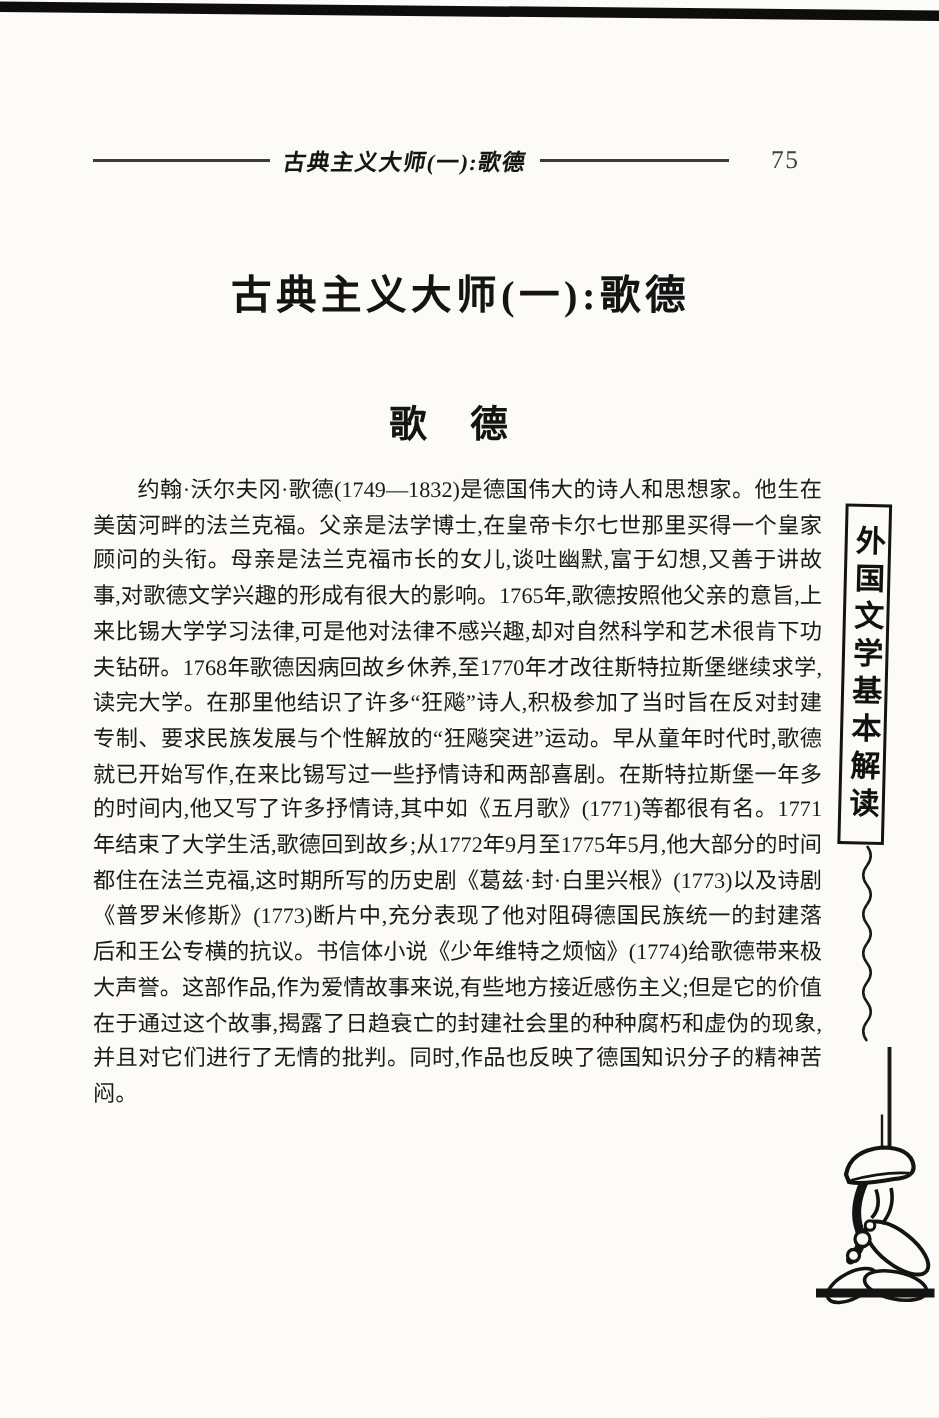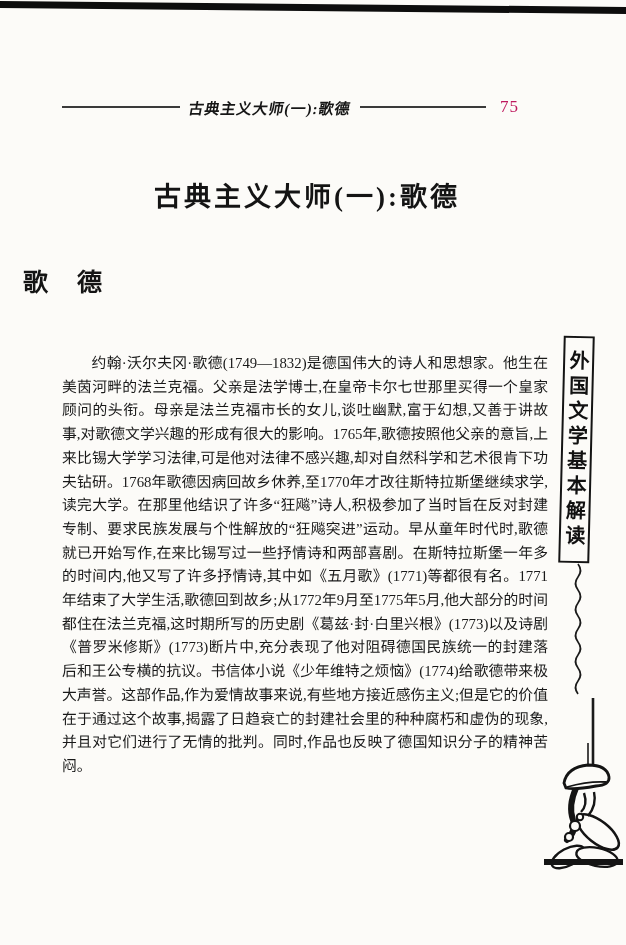--- a/index.html
+++ b/index.html
@@ -36,60 +36,59 @@
   .running-title {
     padding: 0 9px;
     font-size: 15px;
     font-weight: 700;
     letter-spacing: 1px;
     transform: skewX(-10deg);
     white-space: nowrap;
     color: #161616;
   }
   .page-number {
-    margin-left: 14px;
+    margin-left: 28px;
     font-size: 17px;
-    color: #be185d;
+    color: #404040;
     letter-spacing: 1px;
   }
   
   .main-title {
     position: absolute;
     left: 0; top: 175px;
     width: 614px;
     text-align: center;
     font-size: 27px;
     font-weight: 600;
     letter-spacing: 3px;
     color: #141414;
   }
   .section-title {
     position: absolute;
     left: 0; top: 262px;
     width: 600px;
+    text-align: center;
     font-size: 25px;
     font-weight: 700;
     letter-spacing: 2px;
     color: #141414;
-    margin-left: 23px;
   }
   
   .body-text {
     position: absolute;
     left: 62px; top: 316px;
     width: 486px;
     font-size: 14.8px;
     line-height: 23.7px;
     text-align: justify;
     text-justify: inter-character;
     color: #191919;
   }
   .body-text p {
     text-indent: 2em;
-    margin-top: 36px;
   }
   
   .sidebar-tab {
     position: absolute;
     left: 561px; top: 336px;
     width: 31px; height: 227px;
     border: 2px solid #141414;
     background: #fcfbf8;
     transform: rotate(1.4deg);
     display: flex;

